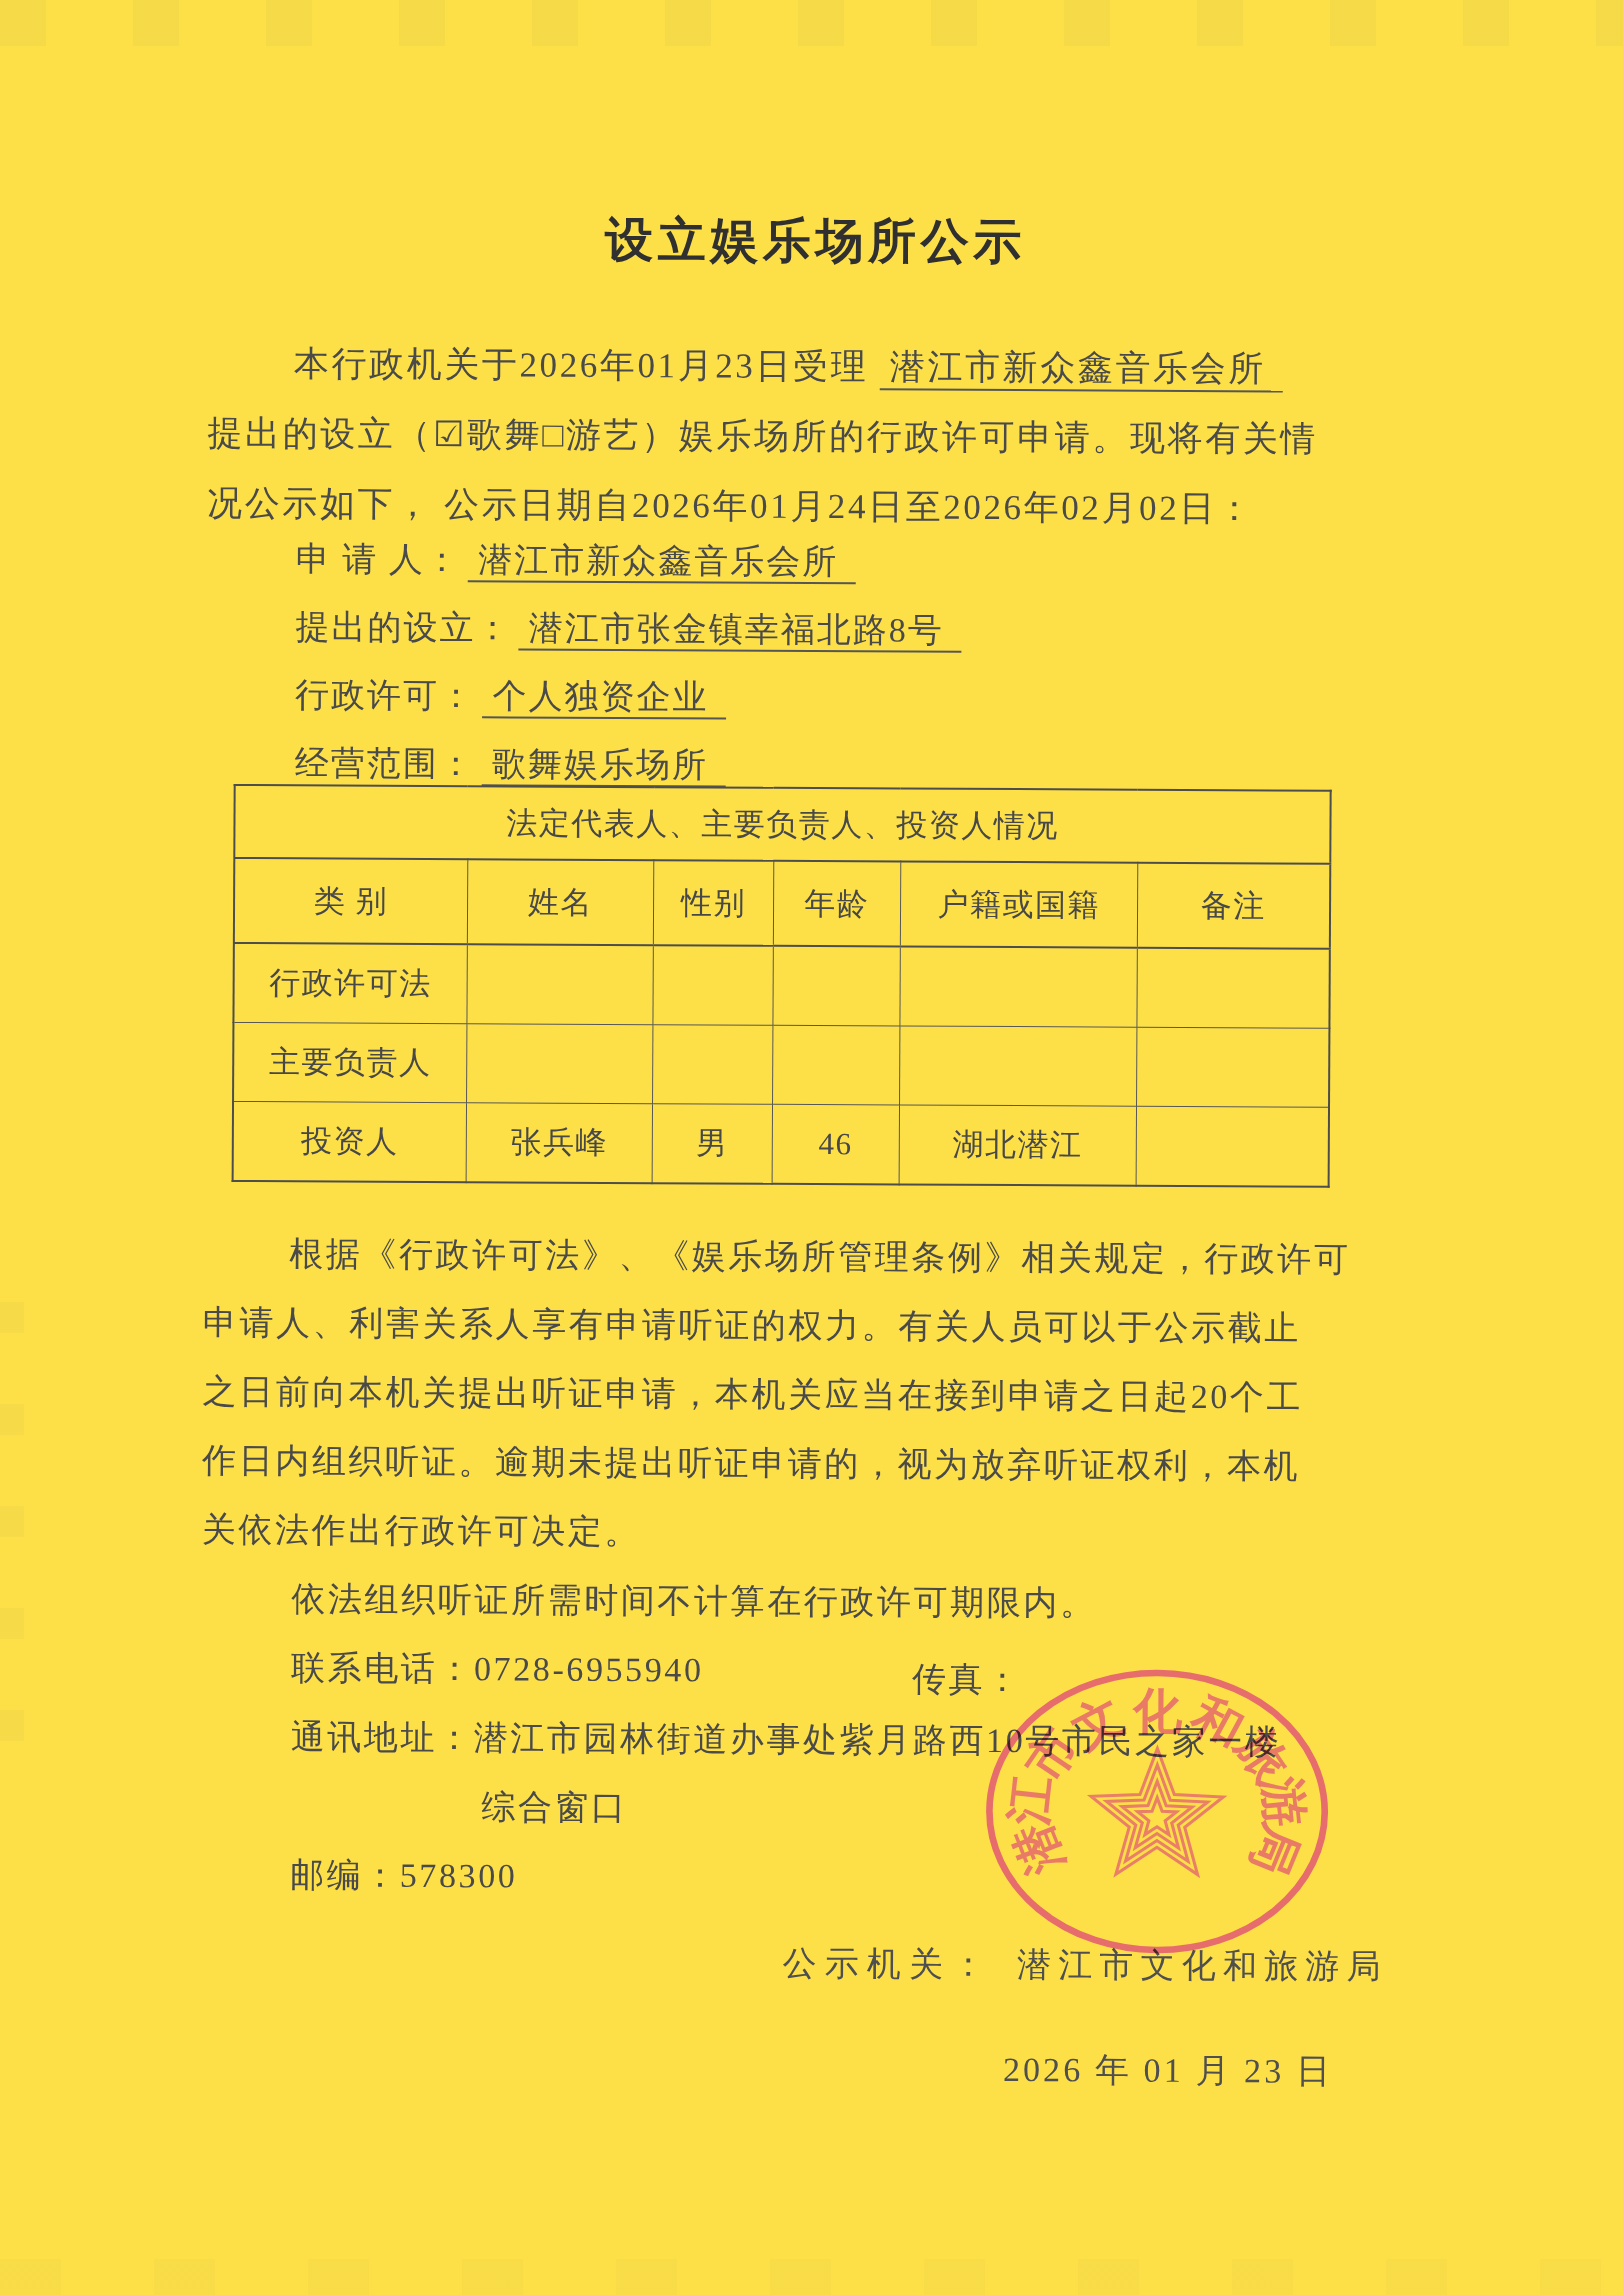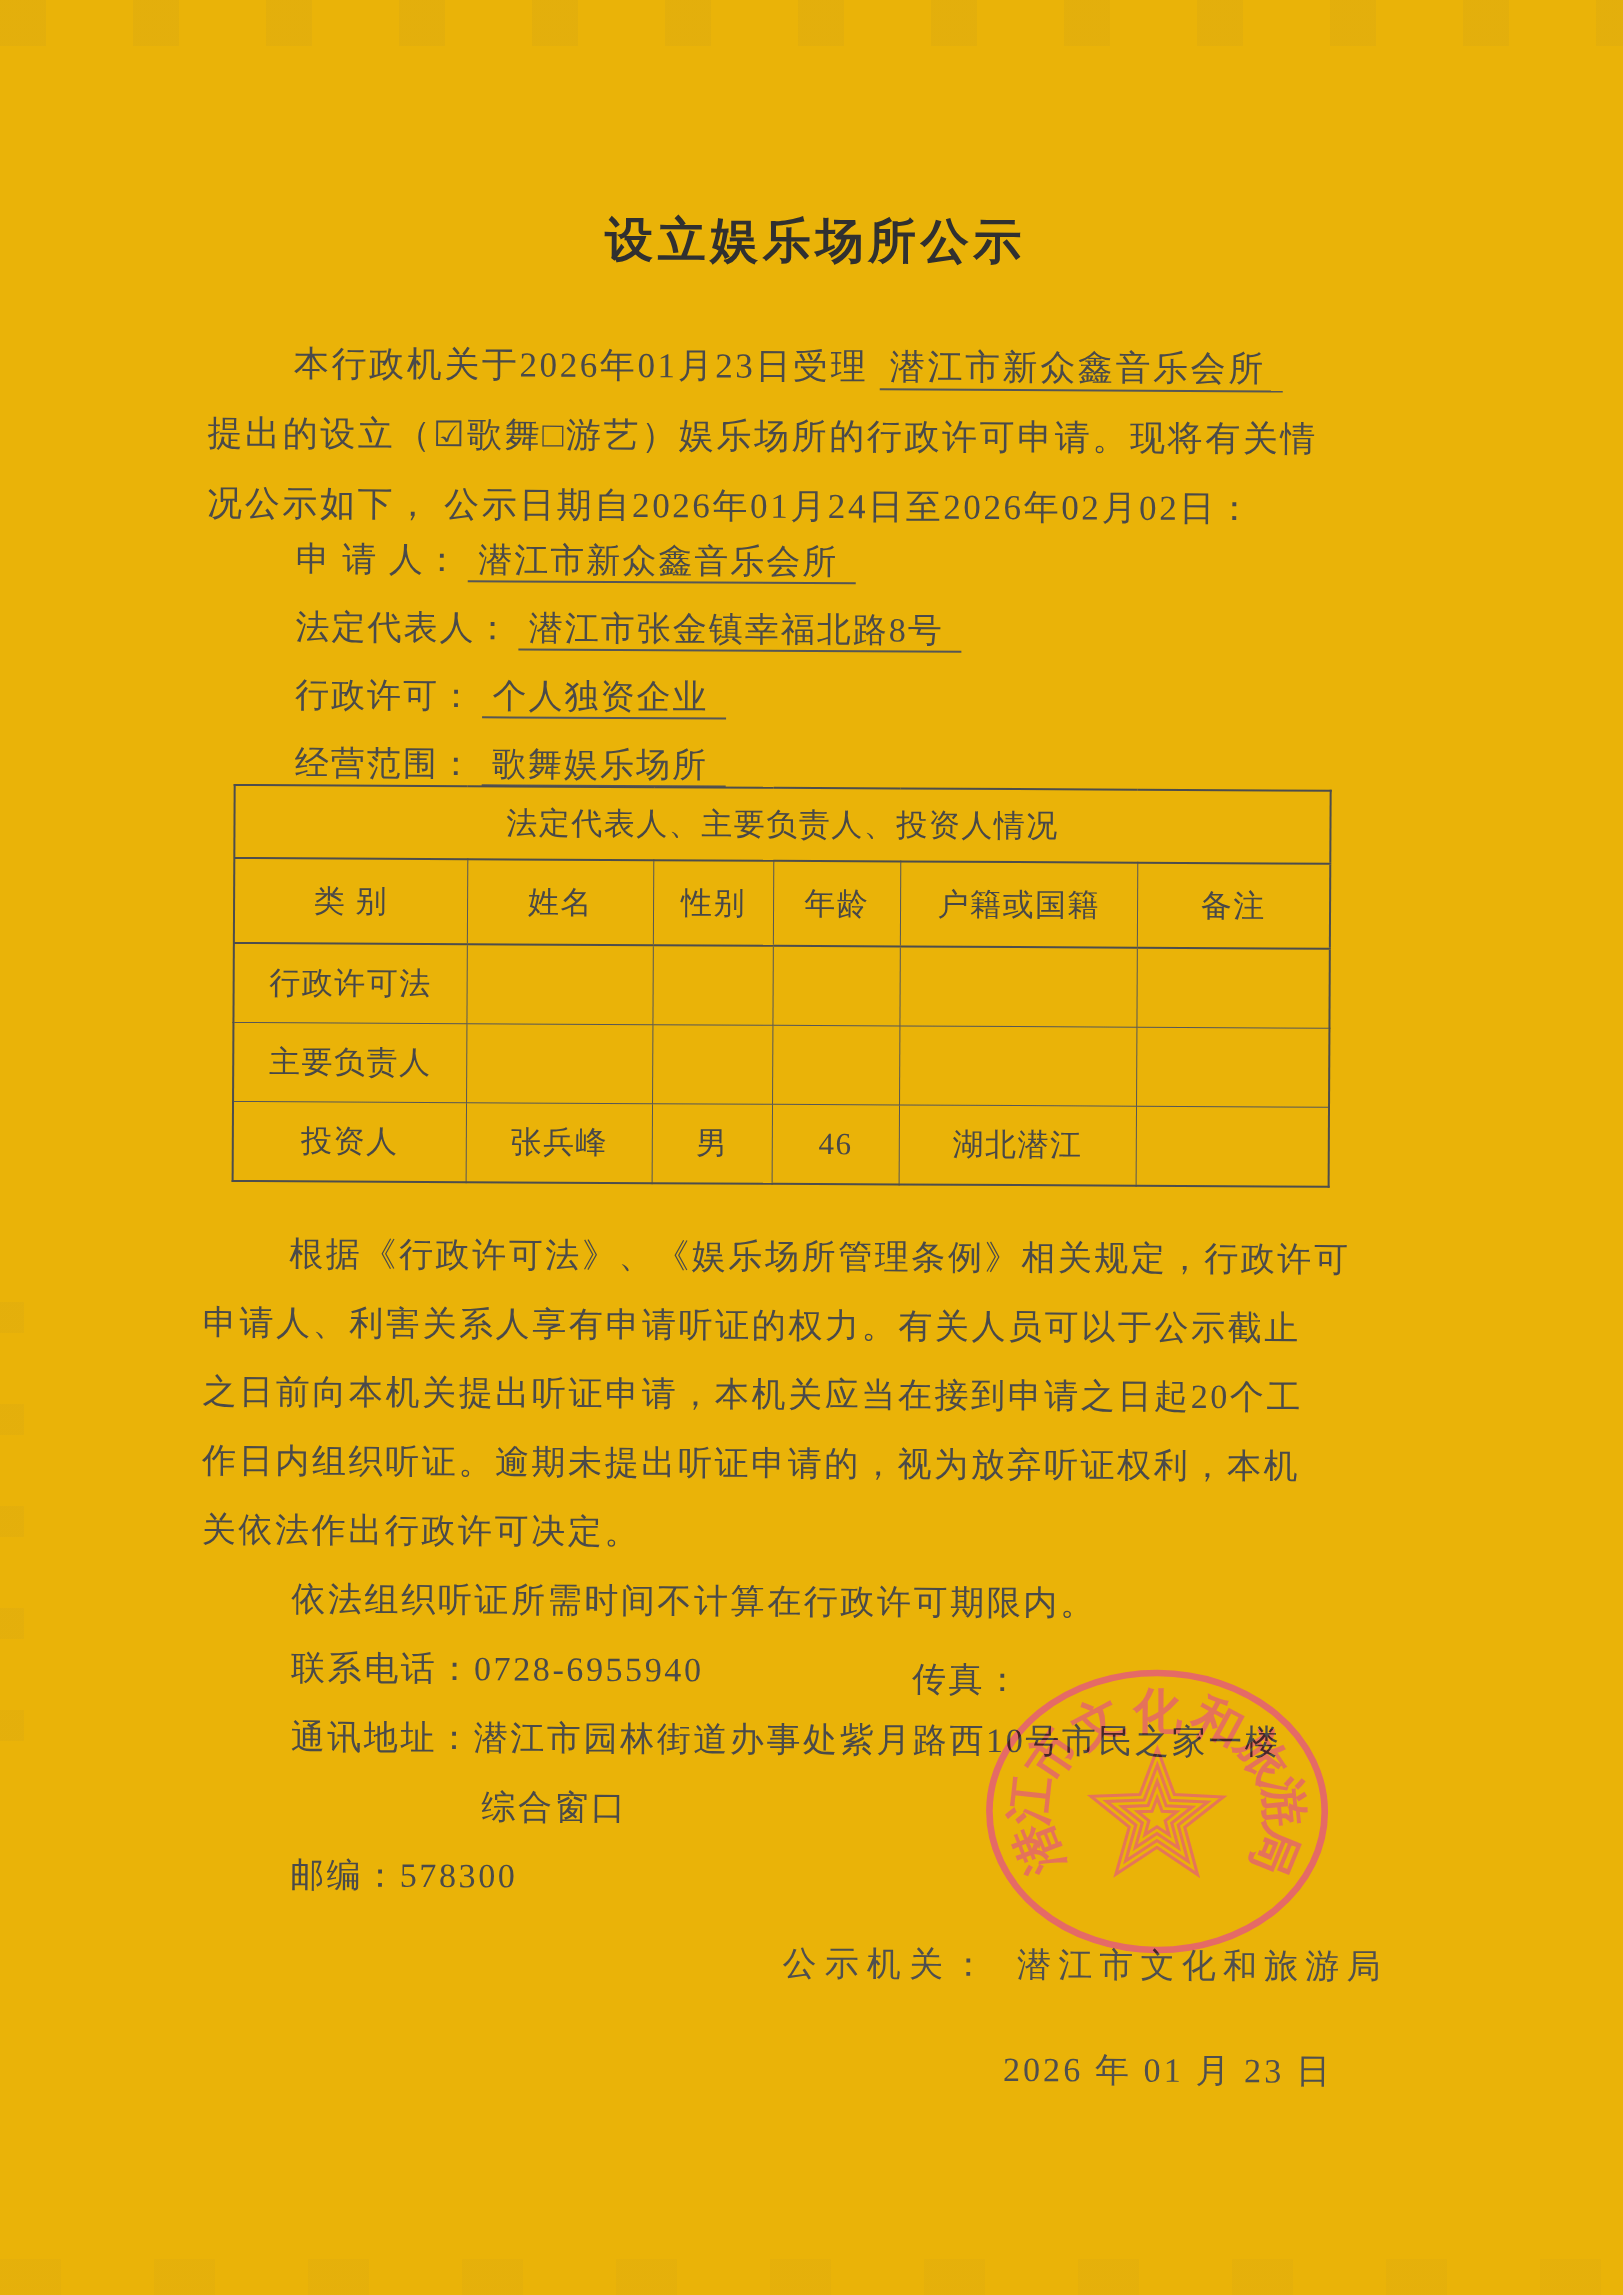--- a/index.html
+++ b/index.html
@@ -1,19 +1,19 @@
 <!DOCTYPE html>
 <html style="font-size:8.2px"><head>
 <meta charset="utf-8">
 <style>
   html,body{margin:0;padding:0;background:#ffffff;}
   .page{
     position:relative;
     width:1624px;height:2295px;
-    background:#eab308;
+    background:#fde047;
     overflow:hidden;
     font-family:"Liberation Serif","DejaVu Serif",serif;
     color:#444444;
   }
   .content{
     position:absolute;inset:0;
     transform:rotate(0.3deg);
     transform-origin:50% 40%;
   }
   
@@ -109,21 +109,21 @@
       <div class="first"><span>本行政机关于2026年01月23日受理</span> <span class="uline">潜江市新众鑫音乐会所</span></div>
       <div>提出的设立（☑歌舞□游艺）娱乐场所的行政许可申请。现将有关情</div>
       <div>况公示如下， 公示日期自2026年01月24日至2026年02月02日：</div>
     </div>
 
     <div class="fields">
       <div class="field-line">
         <span class="flabel">申 请 人：</span><span class="uline fvalue">潜江市新众鑫音乐会所</span>
       </div>
       <div class="field-line">
-        <span class="flabel">法定代表人：</span><span class="uline fvalue">潜江市张金镇幸福北路8号</span>
+        <span class="flabel">提出的设立：</span><span class="uline fvalue">潜江市张金镇幸福北路8号</span>
       </div>
       <div class="field-line">
         <span class="flabel">行政许可：</span><span class="uline fvalue">个人独资企业</span>
       </div>
       <div class="field-line">
         <span class="flabel">经营范围：</span><span class="uline fvalue">歌舞娱乐场所</span>
       </div>
     </div>
 
     <table class="persons">

